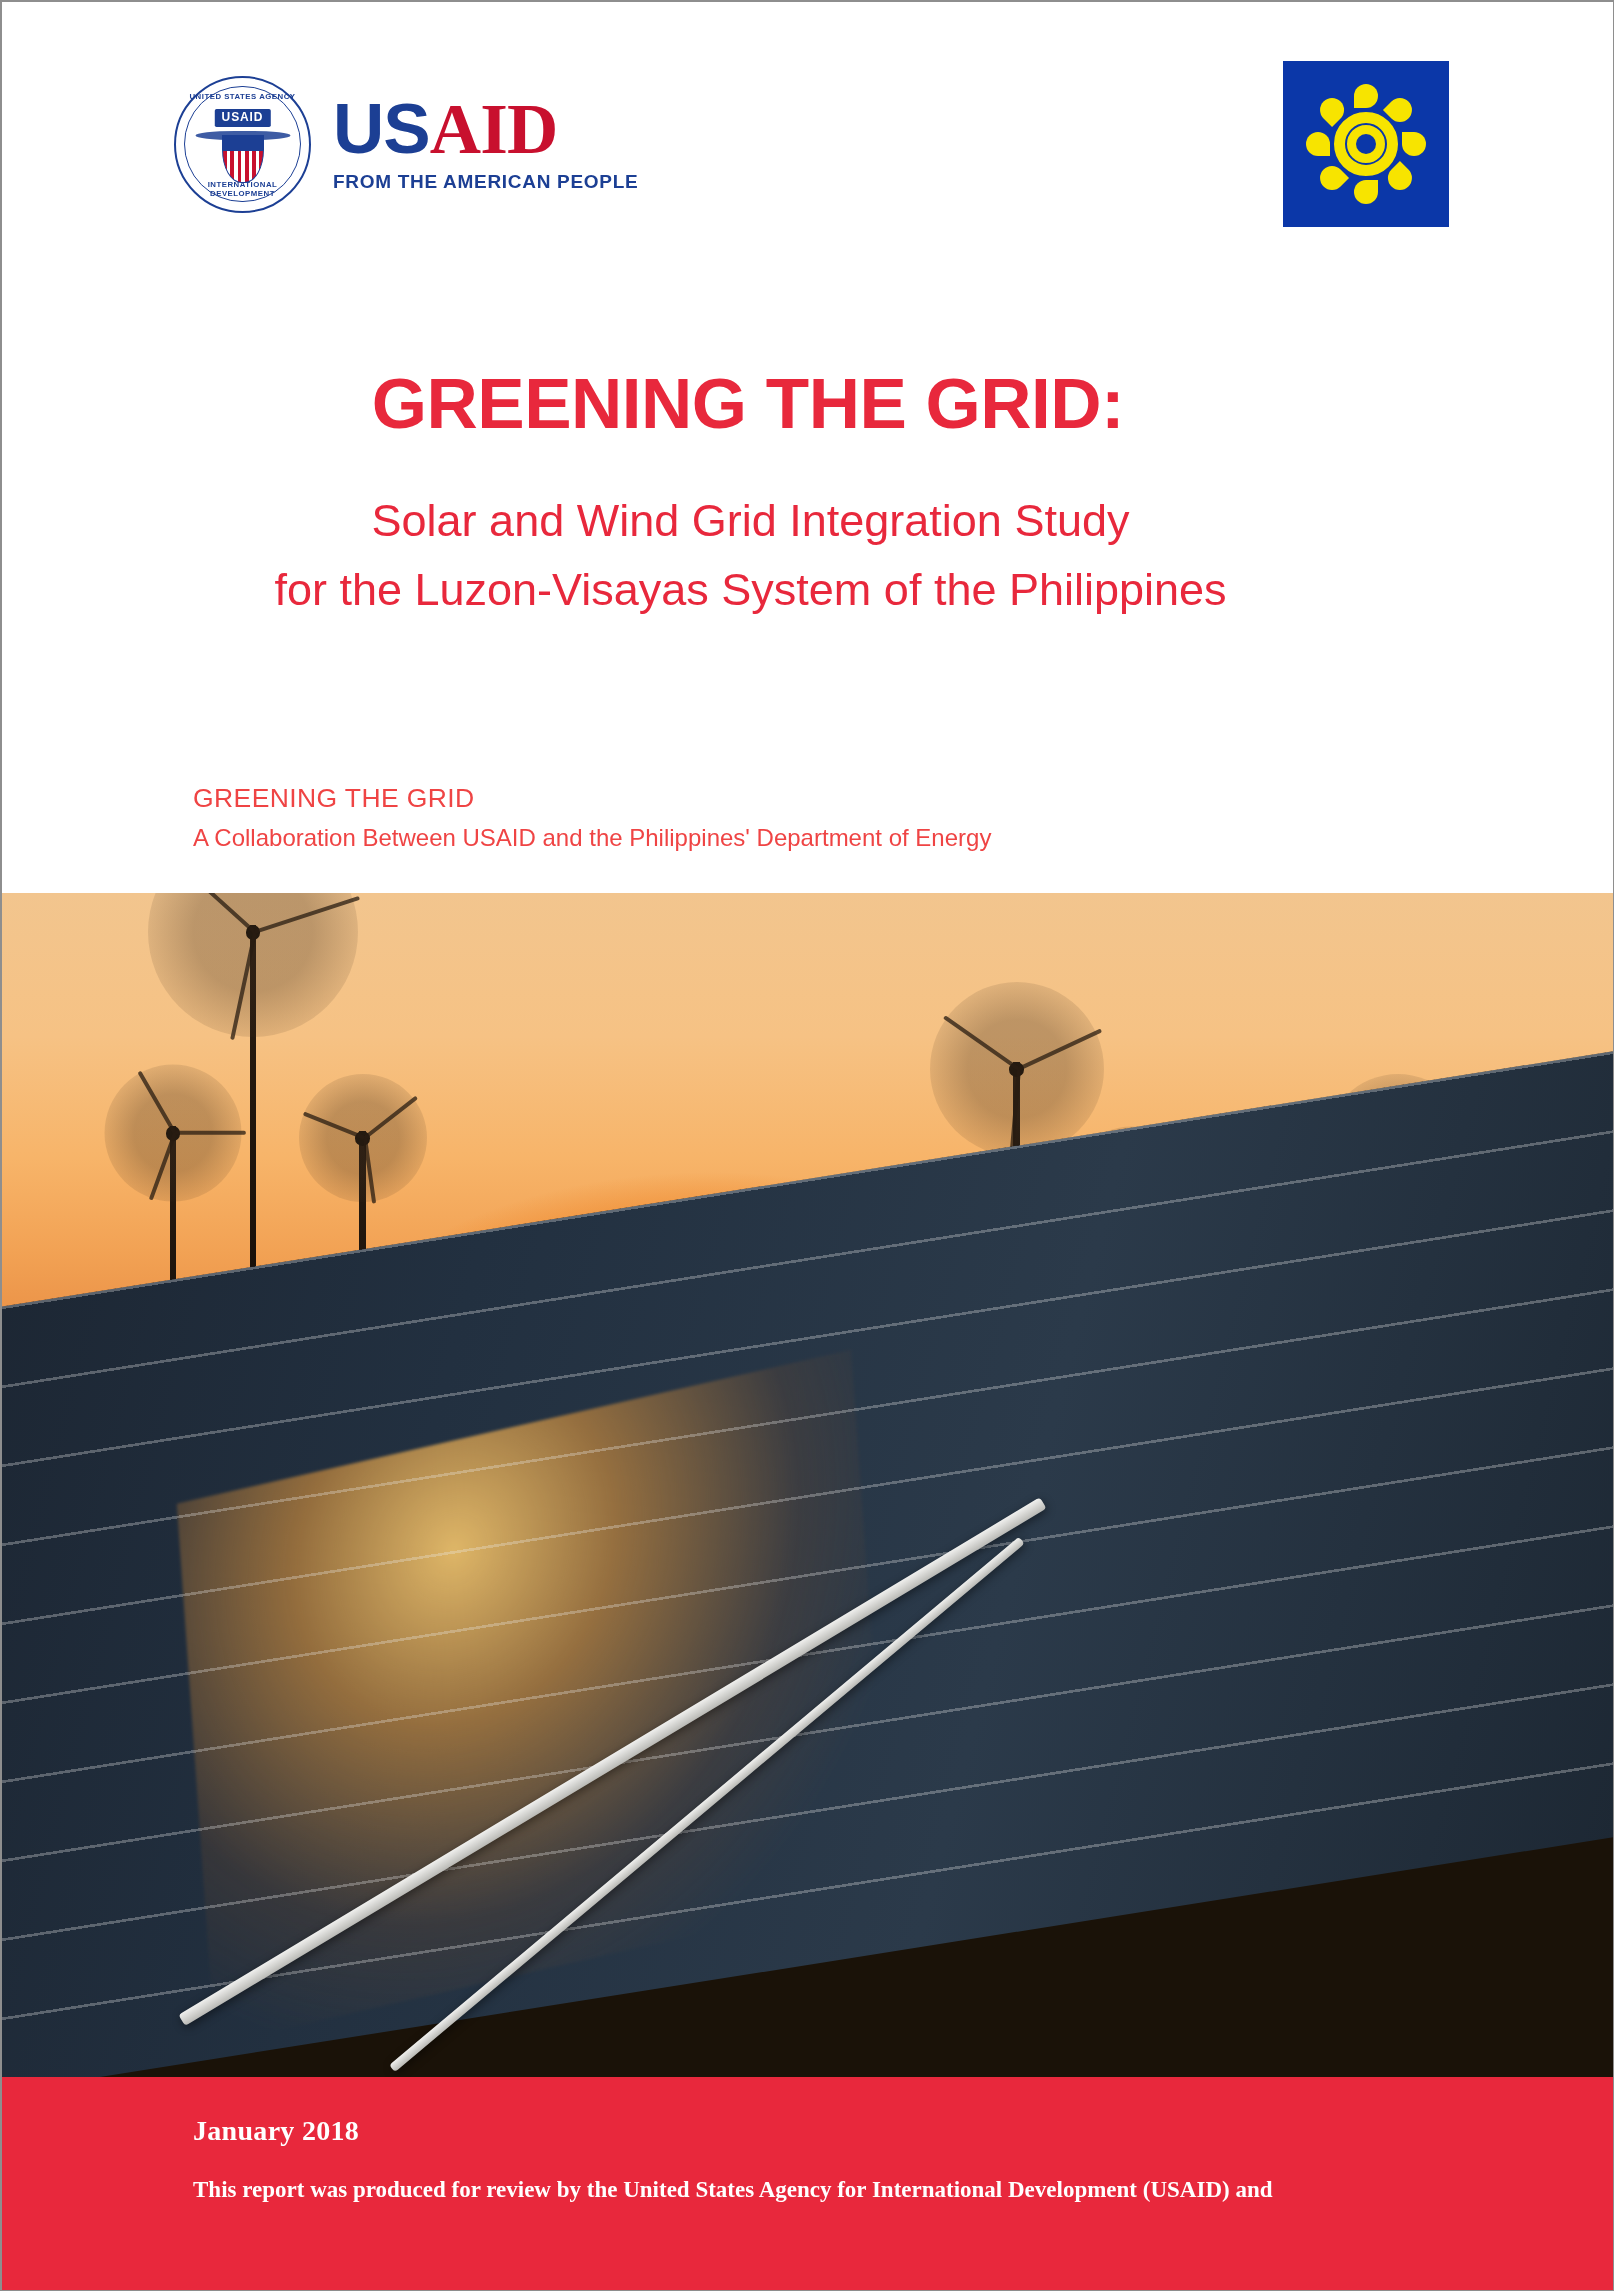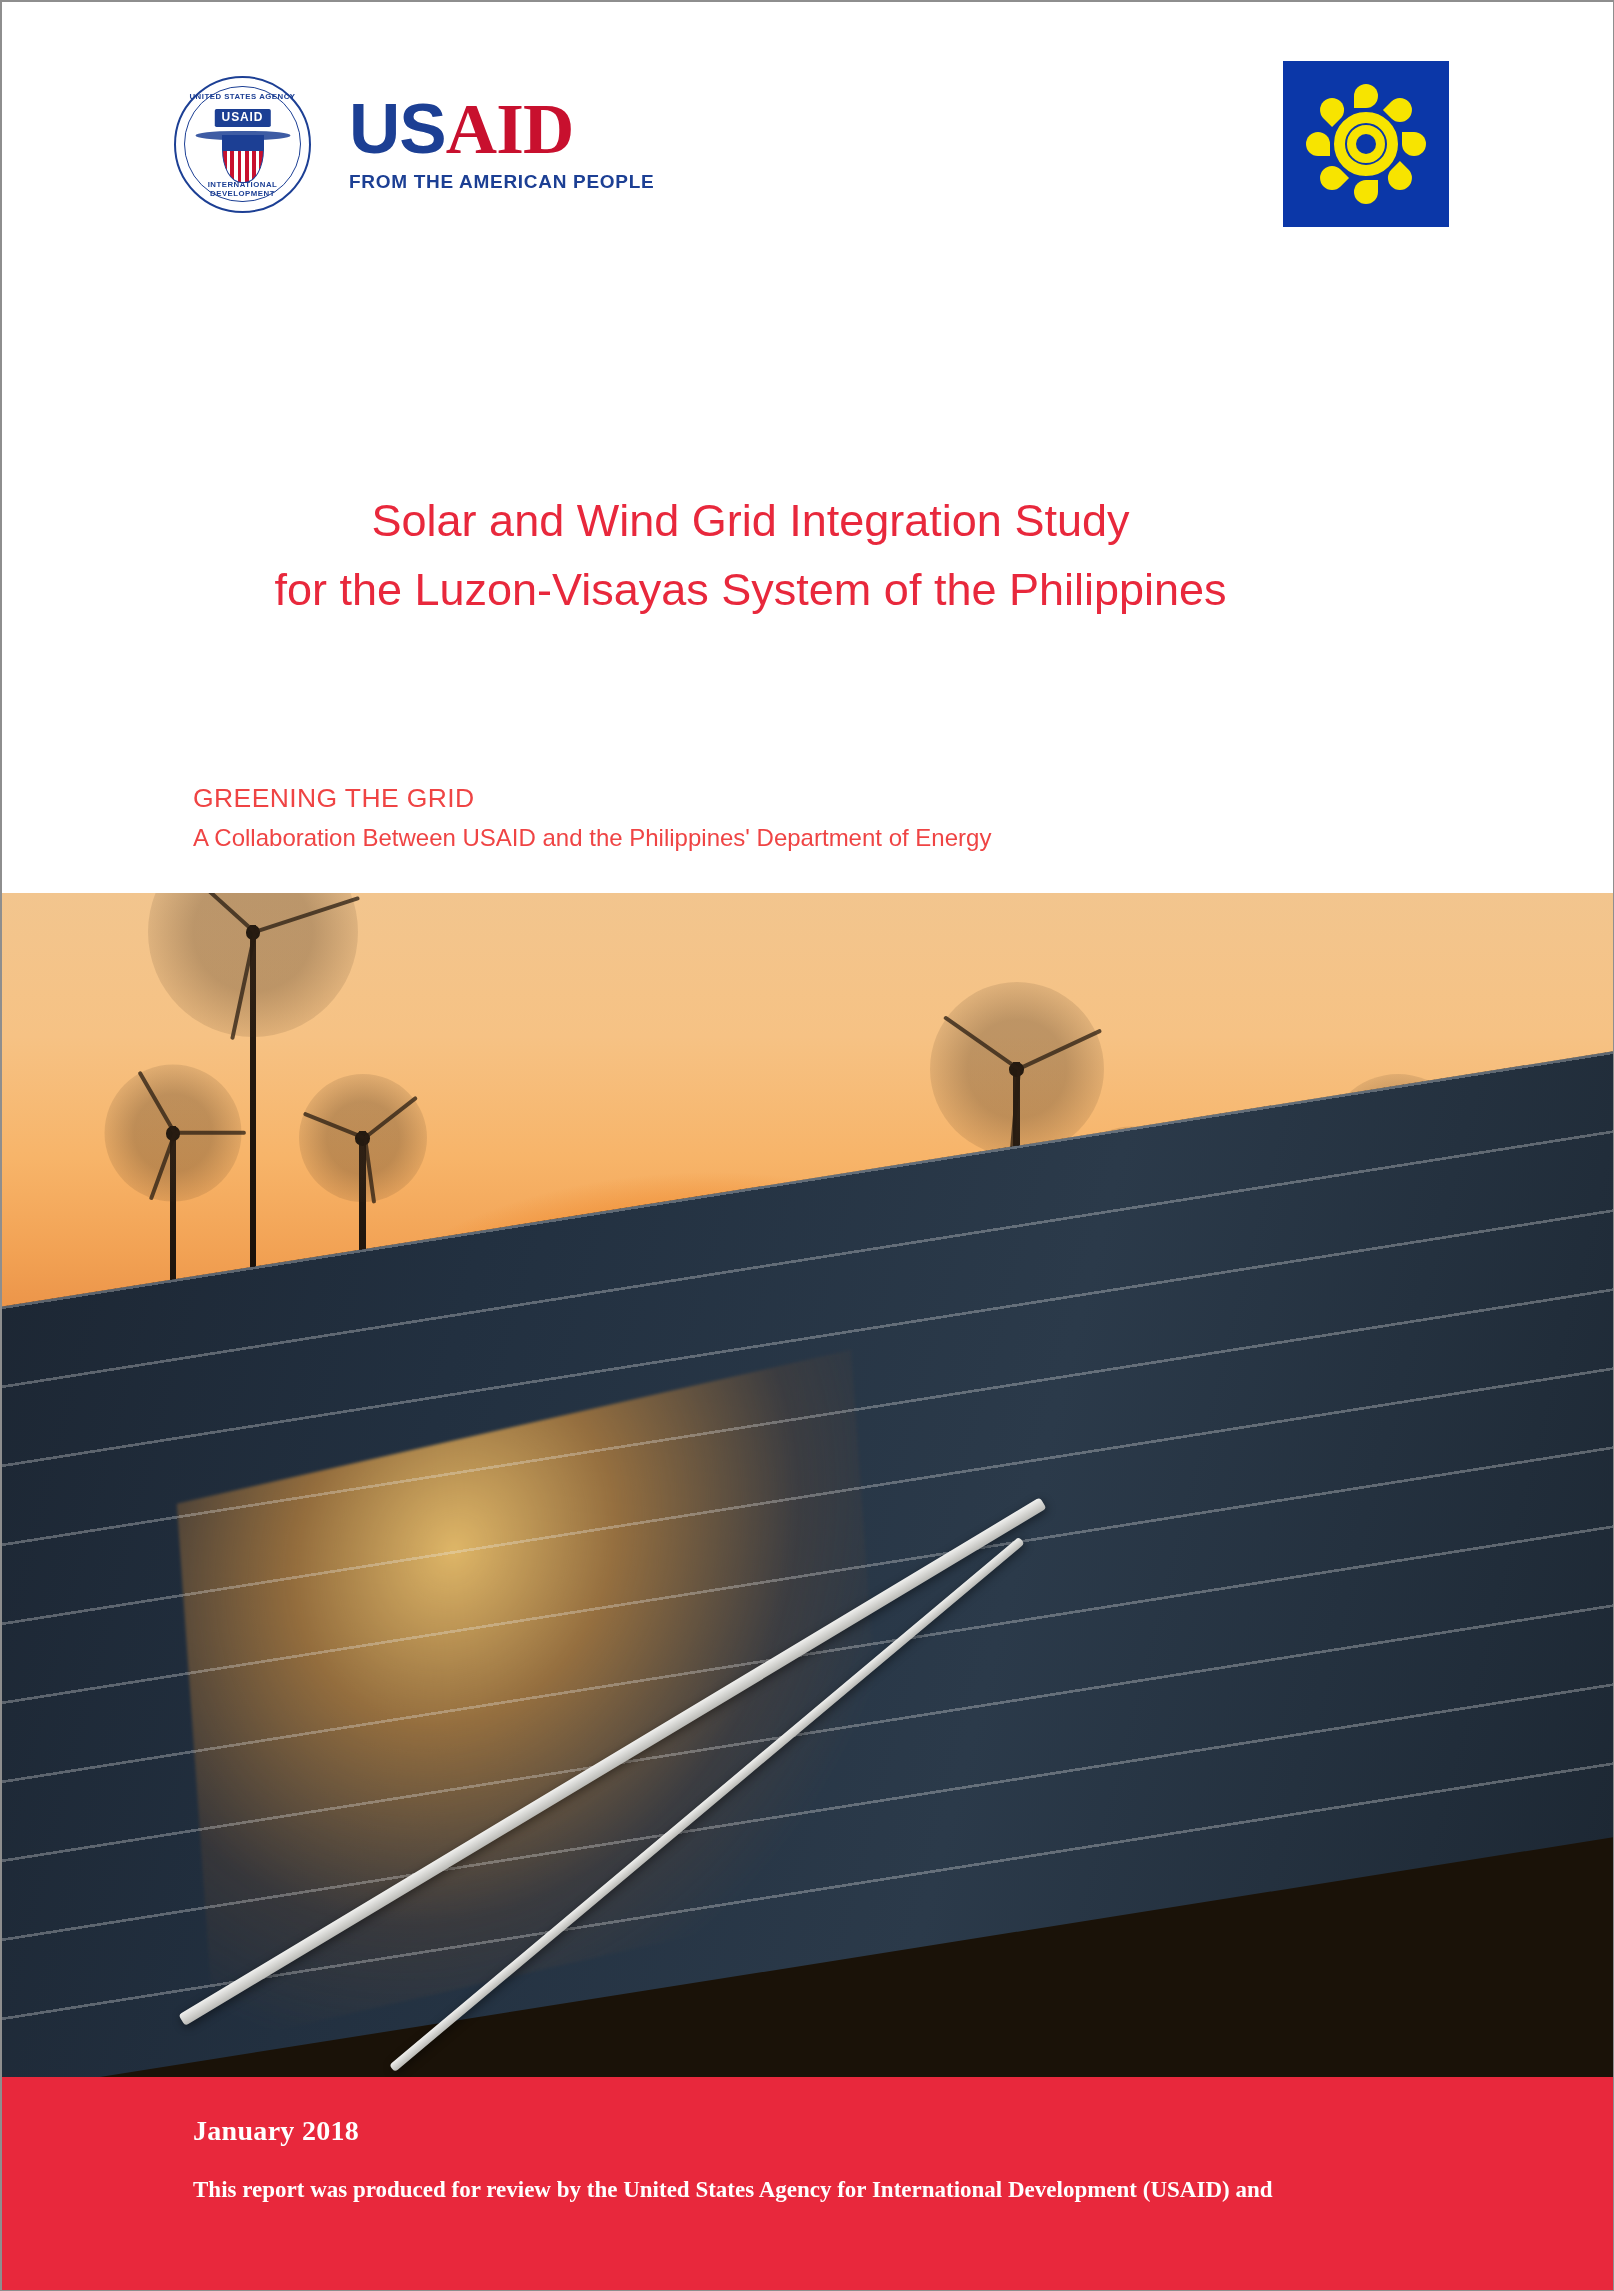--- a/index.html
+++ b/index.html
@@ -27,21 +27,20 @@
     height: 183px;
   }
 
   
   .usaid-logo {
     position: absolute;
     left: 172px;
     top: 25.6px;
     display: flex;
     align-items: center;
-    gap: 16px;
   }
   .usaid-seal {
     position: relative;
     width: 137px;
     height: 137px;
     border-radius: 50%;
     border: 2.7px solid #1c3f94;
     background: #ffffff;
     flex: 0 0 auto;
   }
@@ -475,20 +474,21 @@
         <div class="ray" style="transform:rotate(225deg) translate(0,-48px)"></div>
         <div class="ray" style="transform:rotate(270deg) translate(0,-48px)"></div>
         <div class="ray" style="transform:rotate(315deg) translate(0,-48px)"></div>
         <div class="core">
           <div class="inner-dot"></div>
         </div>
       </div>
     </div>
   </div>
 
+  <div class="title-main">GREENING THE GRID:</div>
   <div class="title-sub">
     <span class="l1">Solar and Wind Grid Integration Study</span>
     <span class="l2">for the Luzon-Visayas System of the Philippines</span>
   </div>
 
   <div class="program">
     <div class="p1">GREENING THE GRID</div>
     <div class="p2">A Collaboration Between USAID and the Philippines' Department of Energy</div>
   </div>
 

